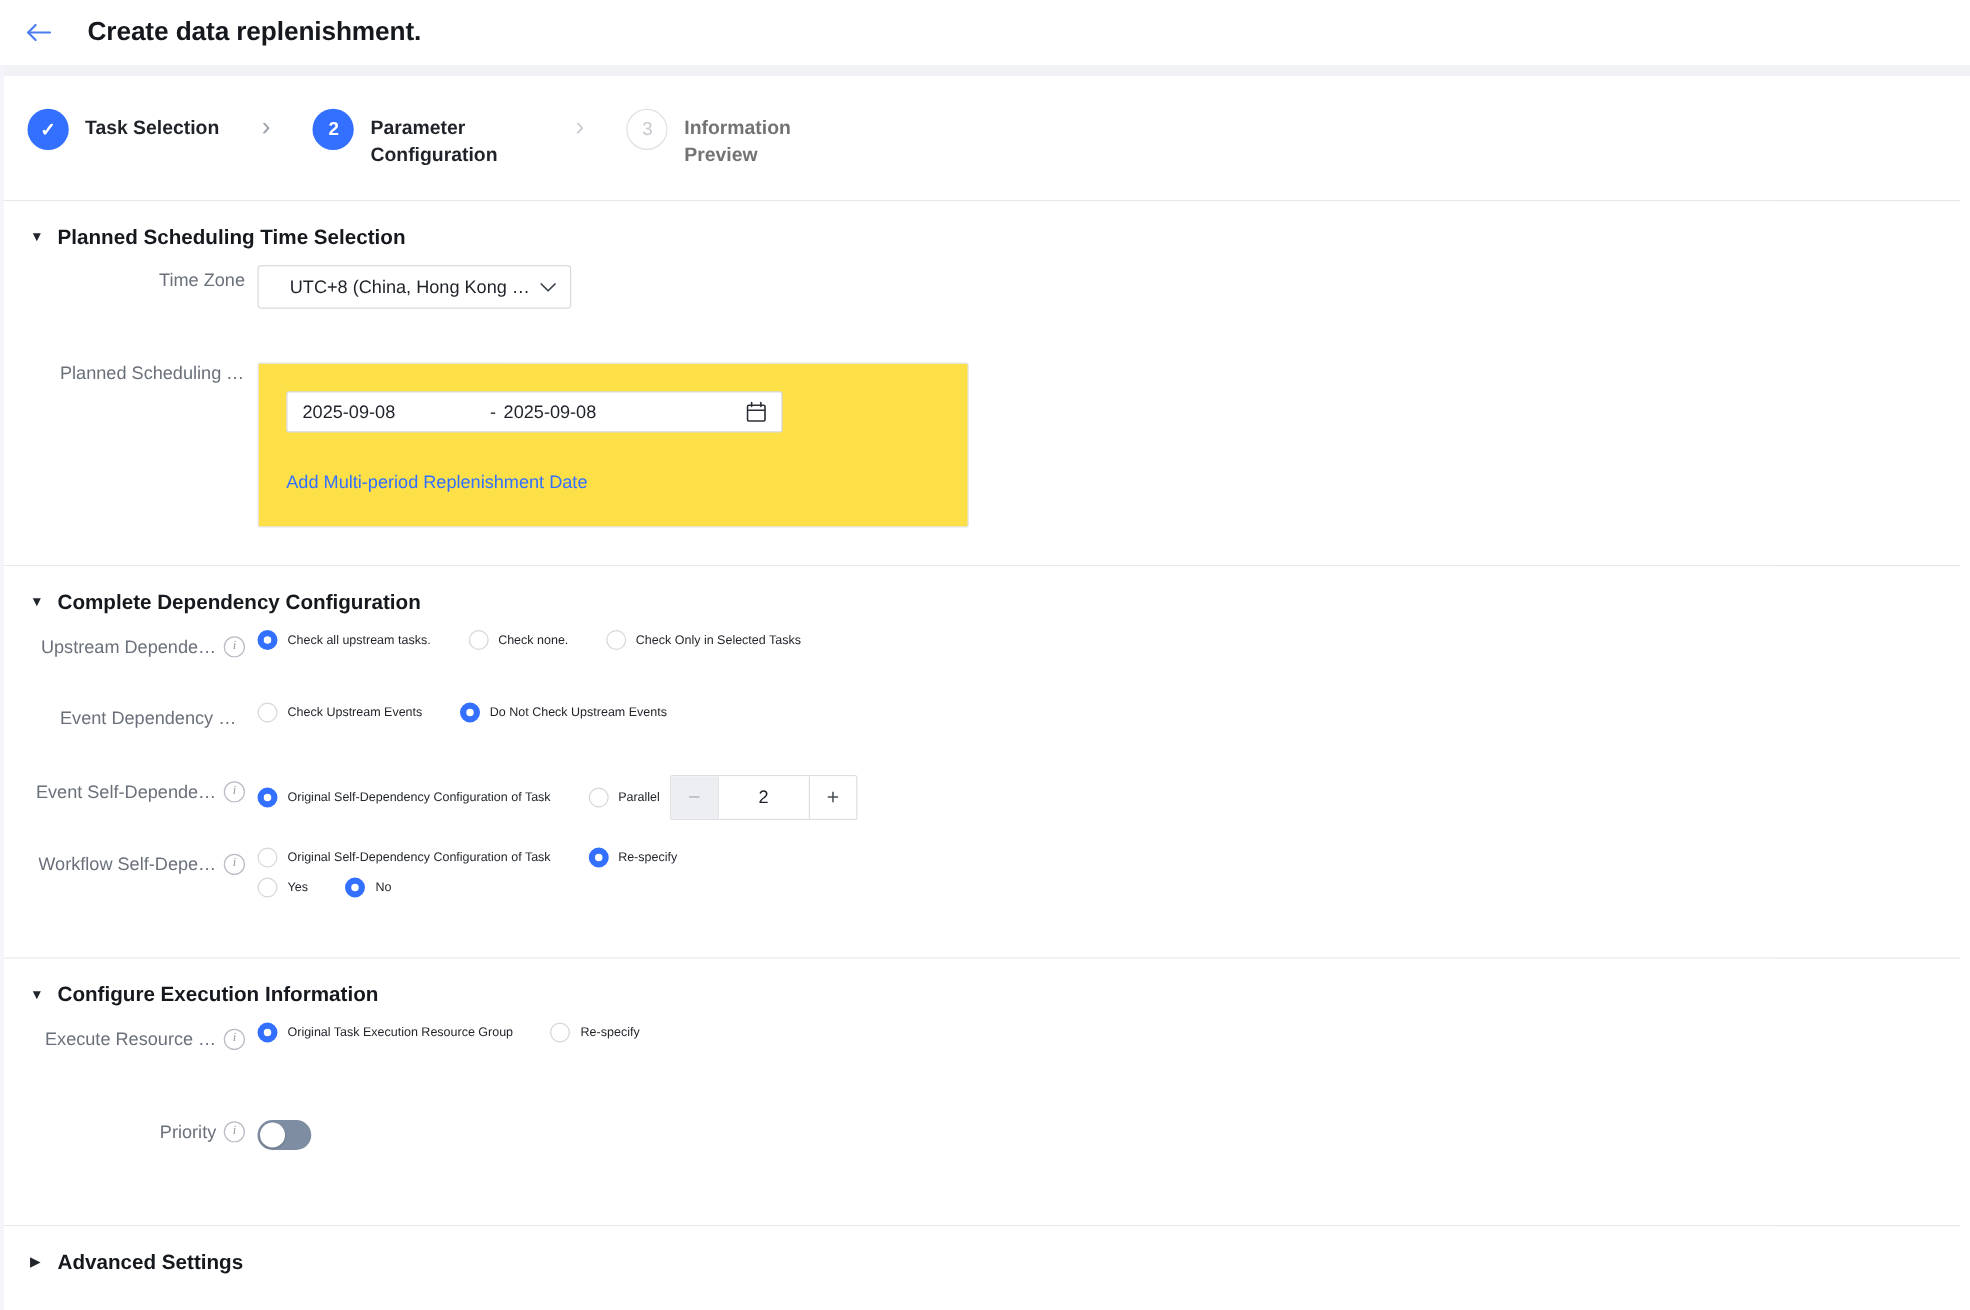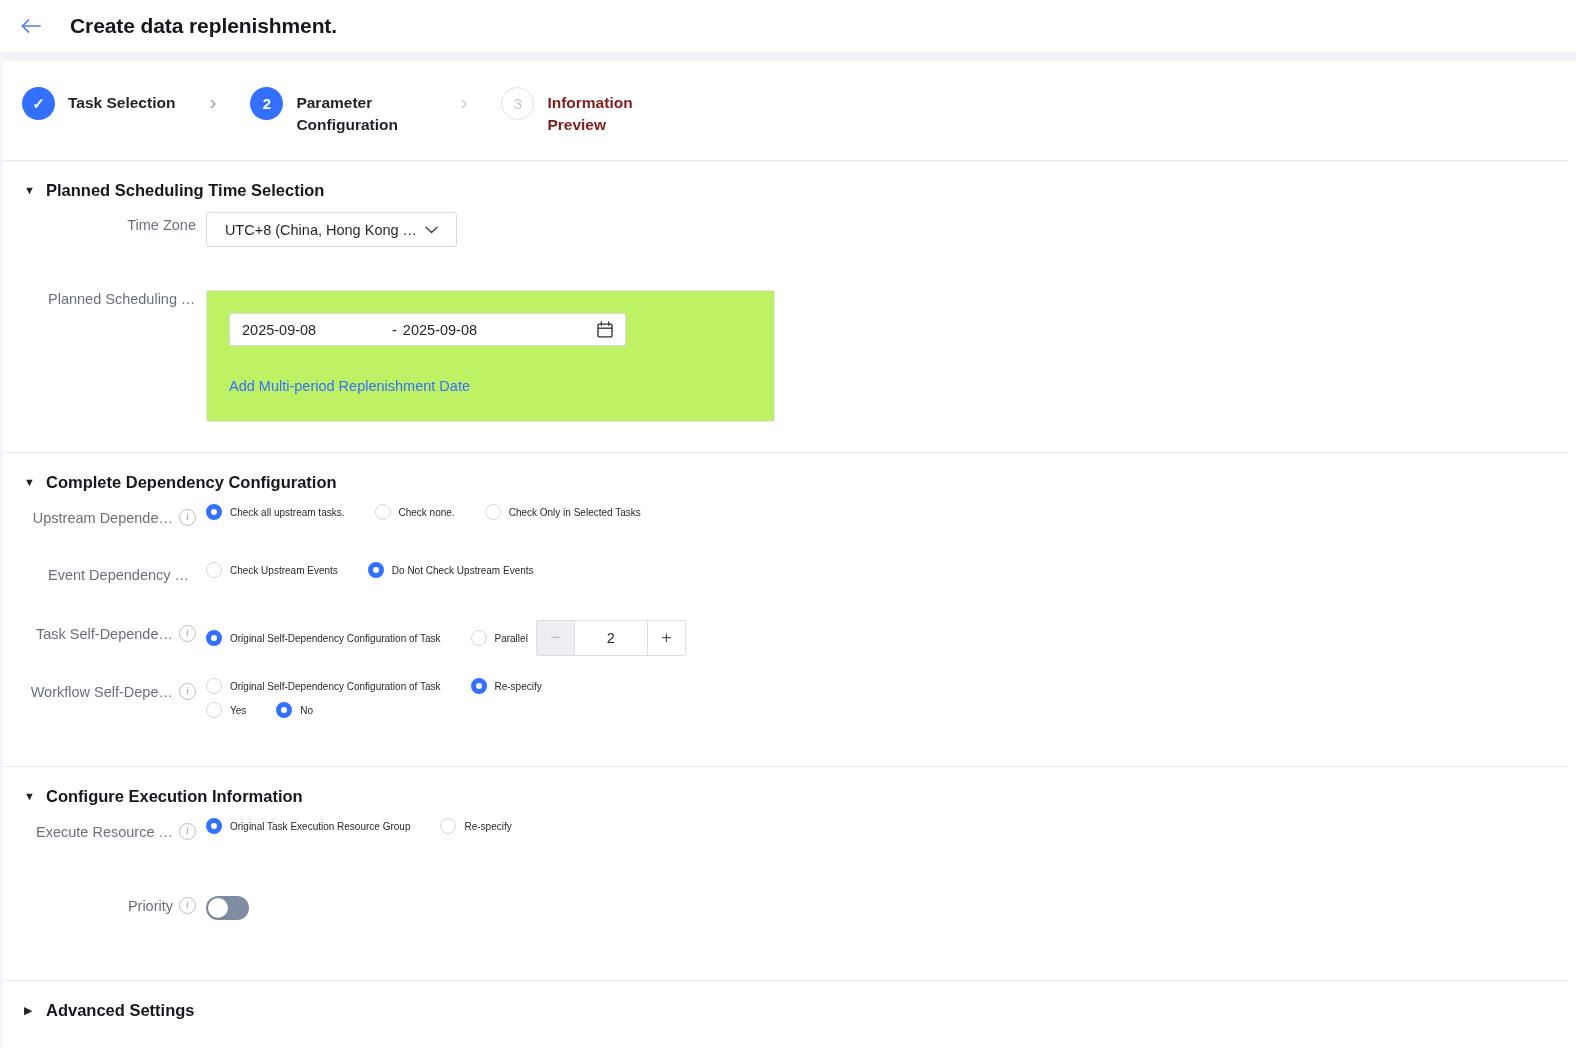--- a/index.html
+++ b/index.html
@@ -91,21 +91,21 @@
     font-weight: normal;
   }
   .step-label {
     margin-left: 13px;
     font-size: 15.5px;
     font-weight: bold;
     line-height: 1.45;
     padding-top: 5px;
     max-width: 130px;
   }
-  .step-label.todo { color: #7f1d1d; font-weight: bold; }
+  .step-label.todo { color: #737373; font-weight: bold; }
   .step-sep {
     color: #9aa0a8;
     font-size: 21px;
     margin: 0 34px;
     padding-top: 3px;
     user-select: none;
   }
   .step-sep.dim { color: #c9ccd1; }
 
   
@@ -188,30 +188,30 @@
     border: 1px solid #d8dade;
     border-radius: 3px;
     display: flex;
     align-items: center;
     padding: 0 11px;
     box-sizing: border-box;
     font-size: 14.5px;
     color: #1f2329;
     background: #fff;
     cursor: pointer;
-    justify-content: center;
+    justify-content: flex-end;
   }
   .chev { color: #3c424b; font-size: 13px; margin-left: 8px; }
 
   
   .date-panel {
     width: 569px;
     border: 1px solid #e4e6e9;
     border-radius: 2px;
-    background: #bef264;
+    background: #fde047;
     padding: 22px 0 26px 22px;
     box-sizing: border-box;
     margin-top: 4px;
   }
   .date-input {
     width: 397px;
     height: 33px;
     border: 1px solid #d8dade;
     border-radius: 2px;
     display: flex;
@@ -452,21 +452,21 @@
             <span>Do Not Check Upstream Events</span>
           </label>
         </div>
       </div>
     </div>
 
     <div class="spacer-sm"></div>
 
     <div class="form-row">
       <div class="row-label">
-        <span class="lbl-text">Task Self-Depende…</span>
+        <span class="lbl-text">Event Self-Depende…</span>
         <span class="info-icon">i</span>
       </div>
       <div class="row-field">
         <div class="radio-group">
           <label class="radio checked">
             <span class="radio-dot"></span>
             <span>Original Self-Dependency Configuration of Task</span>
           </label>
           <label class="radio" style="margin-right:0">
             <span class="radio-dot"></span>

